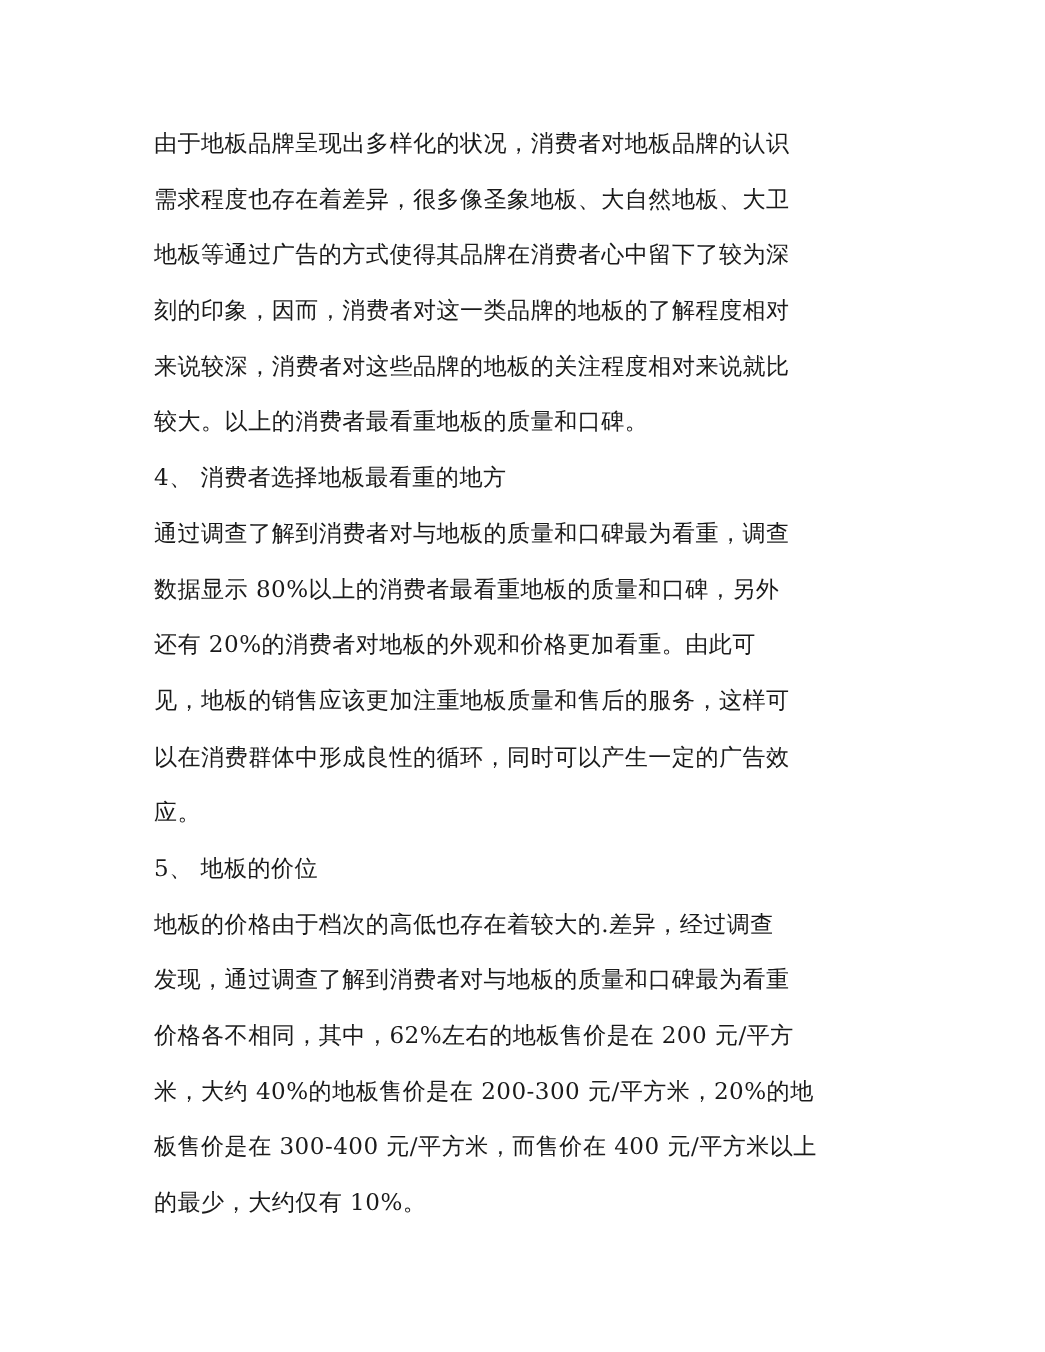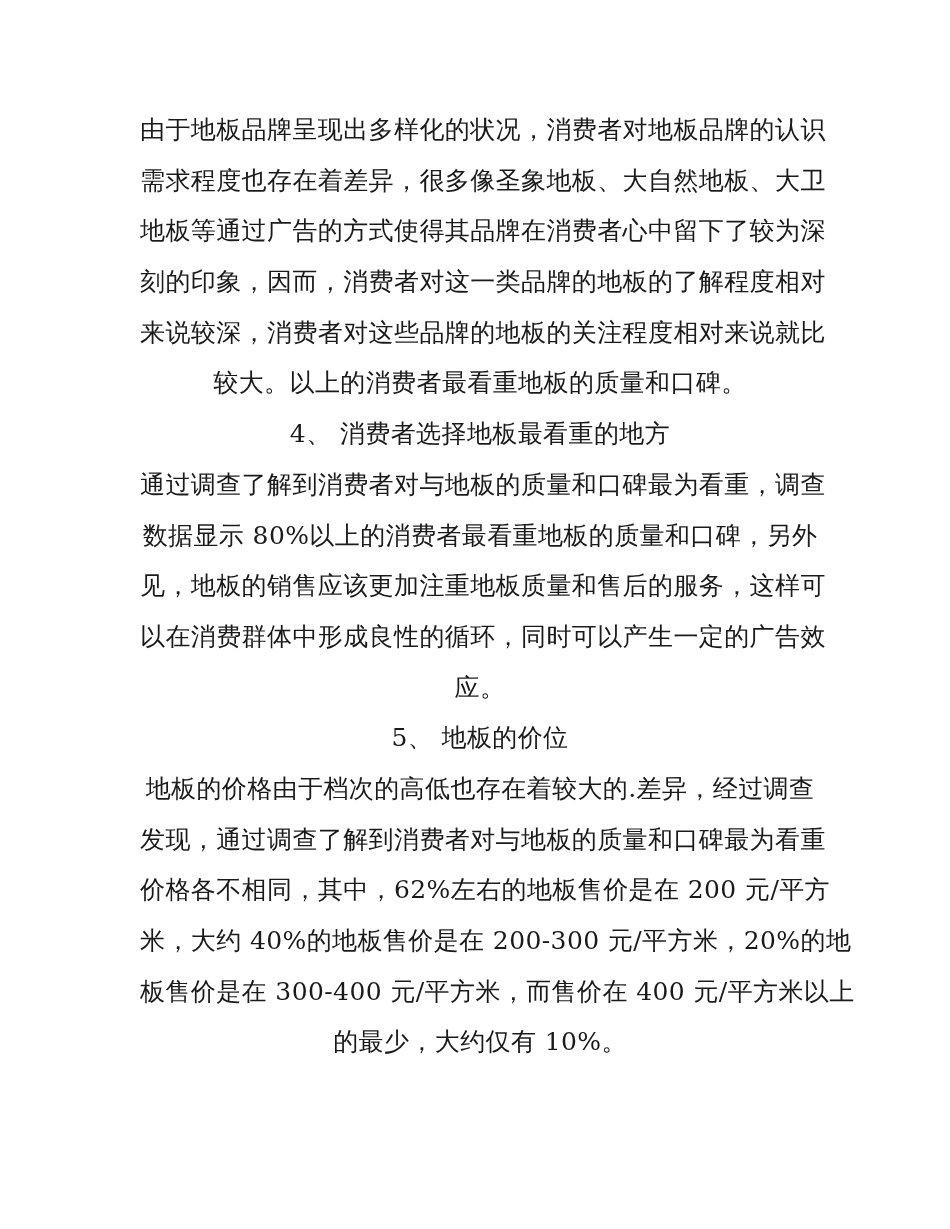--- a/index.html
+++ b/index.html
@@ -18,39 +18,39 @@
     .page {
       position: absolute;
       left: 140px;
       top: 110px;
       width: 680px;
     }
     .line {
       display: block;
       height: 50.7px;
       line-height: 40px;
-      font-size: 25px;
+      font-size: 21px;
       white-space: nowrap;
       letter-spacing: 0.4px;
-      text-align: center;
     }
   </style>
 </head>
 <body>
 
 <div class="page">
   <span class="line">由于地板品牌呈现出多样化的状况，消费者对地板品牌的认识</span>
   <span class="line">需求程度也存在着差异，很多像圣象地板、大自然地板、大卫</span>
   <span class="line">地板等通过广告的方式使得其品牌在消费者心中留下了较为深</span>
   <span class="line">刻的印象，因而，消费者对这一类品牌的地板的了解程度相对</span>
   <span class="line">来说较深，消费者对这些品牌的地板的关注程度相对来说就比</span>
   <span class="line">较大。以上的消费者最看重地板的质量和口碑。</span>
   <span class="line">4、 消费者选择地板最看重的地方</span>
   <span class="line">通过调查了解到消费者对与地板的质量和口碑最为看重，调查</span>
   <span class="line">数据显示 80%以上的消费者最看重地板的质量和口碑，另外</span>
+  <span class="line">还有 20%的消费者对地板的外观和价格更加看重。由此可</span>
   <span class="line">见，地板的销售应该更加注重地板质量和售后的服务，这样可</span>
   <span class="line">以在消费群体中形成良性的循环，同时可以产生一定的广告效</span>
   <span class="line">应。</span>
   <span class="line">5、 地板的价位</span>
   <span class="line">地板的价格由于档次的高低也存在着较大的.差异，经过调查</span>
   <span class="line">发现，通过调查了解到消费者对与地板的质量和口碑最为看重</span>
   <span class="line">价格各不相同，其中，62%左右的地板售价是在 200 元/平方</span>
   <span class="line">米，大约 40%的地板售价是在 200-300 元/平方米，20%的地</span>
   <span class="line">板售价是在 300-400 元/平方米，而售价在 400 元/平方米以上</span>
   <span class="line">的最少，大约仅有 10%。</span>

